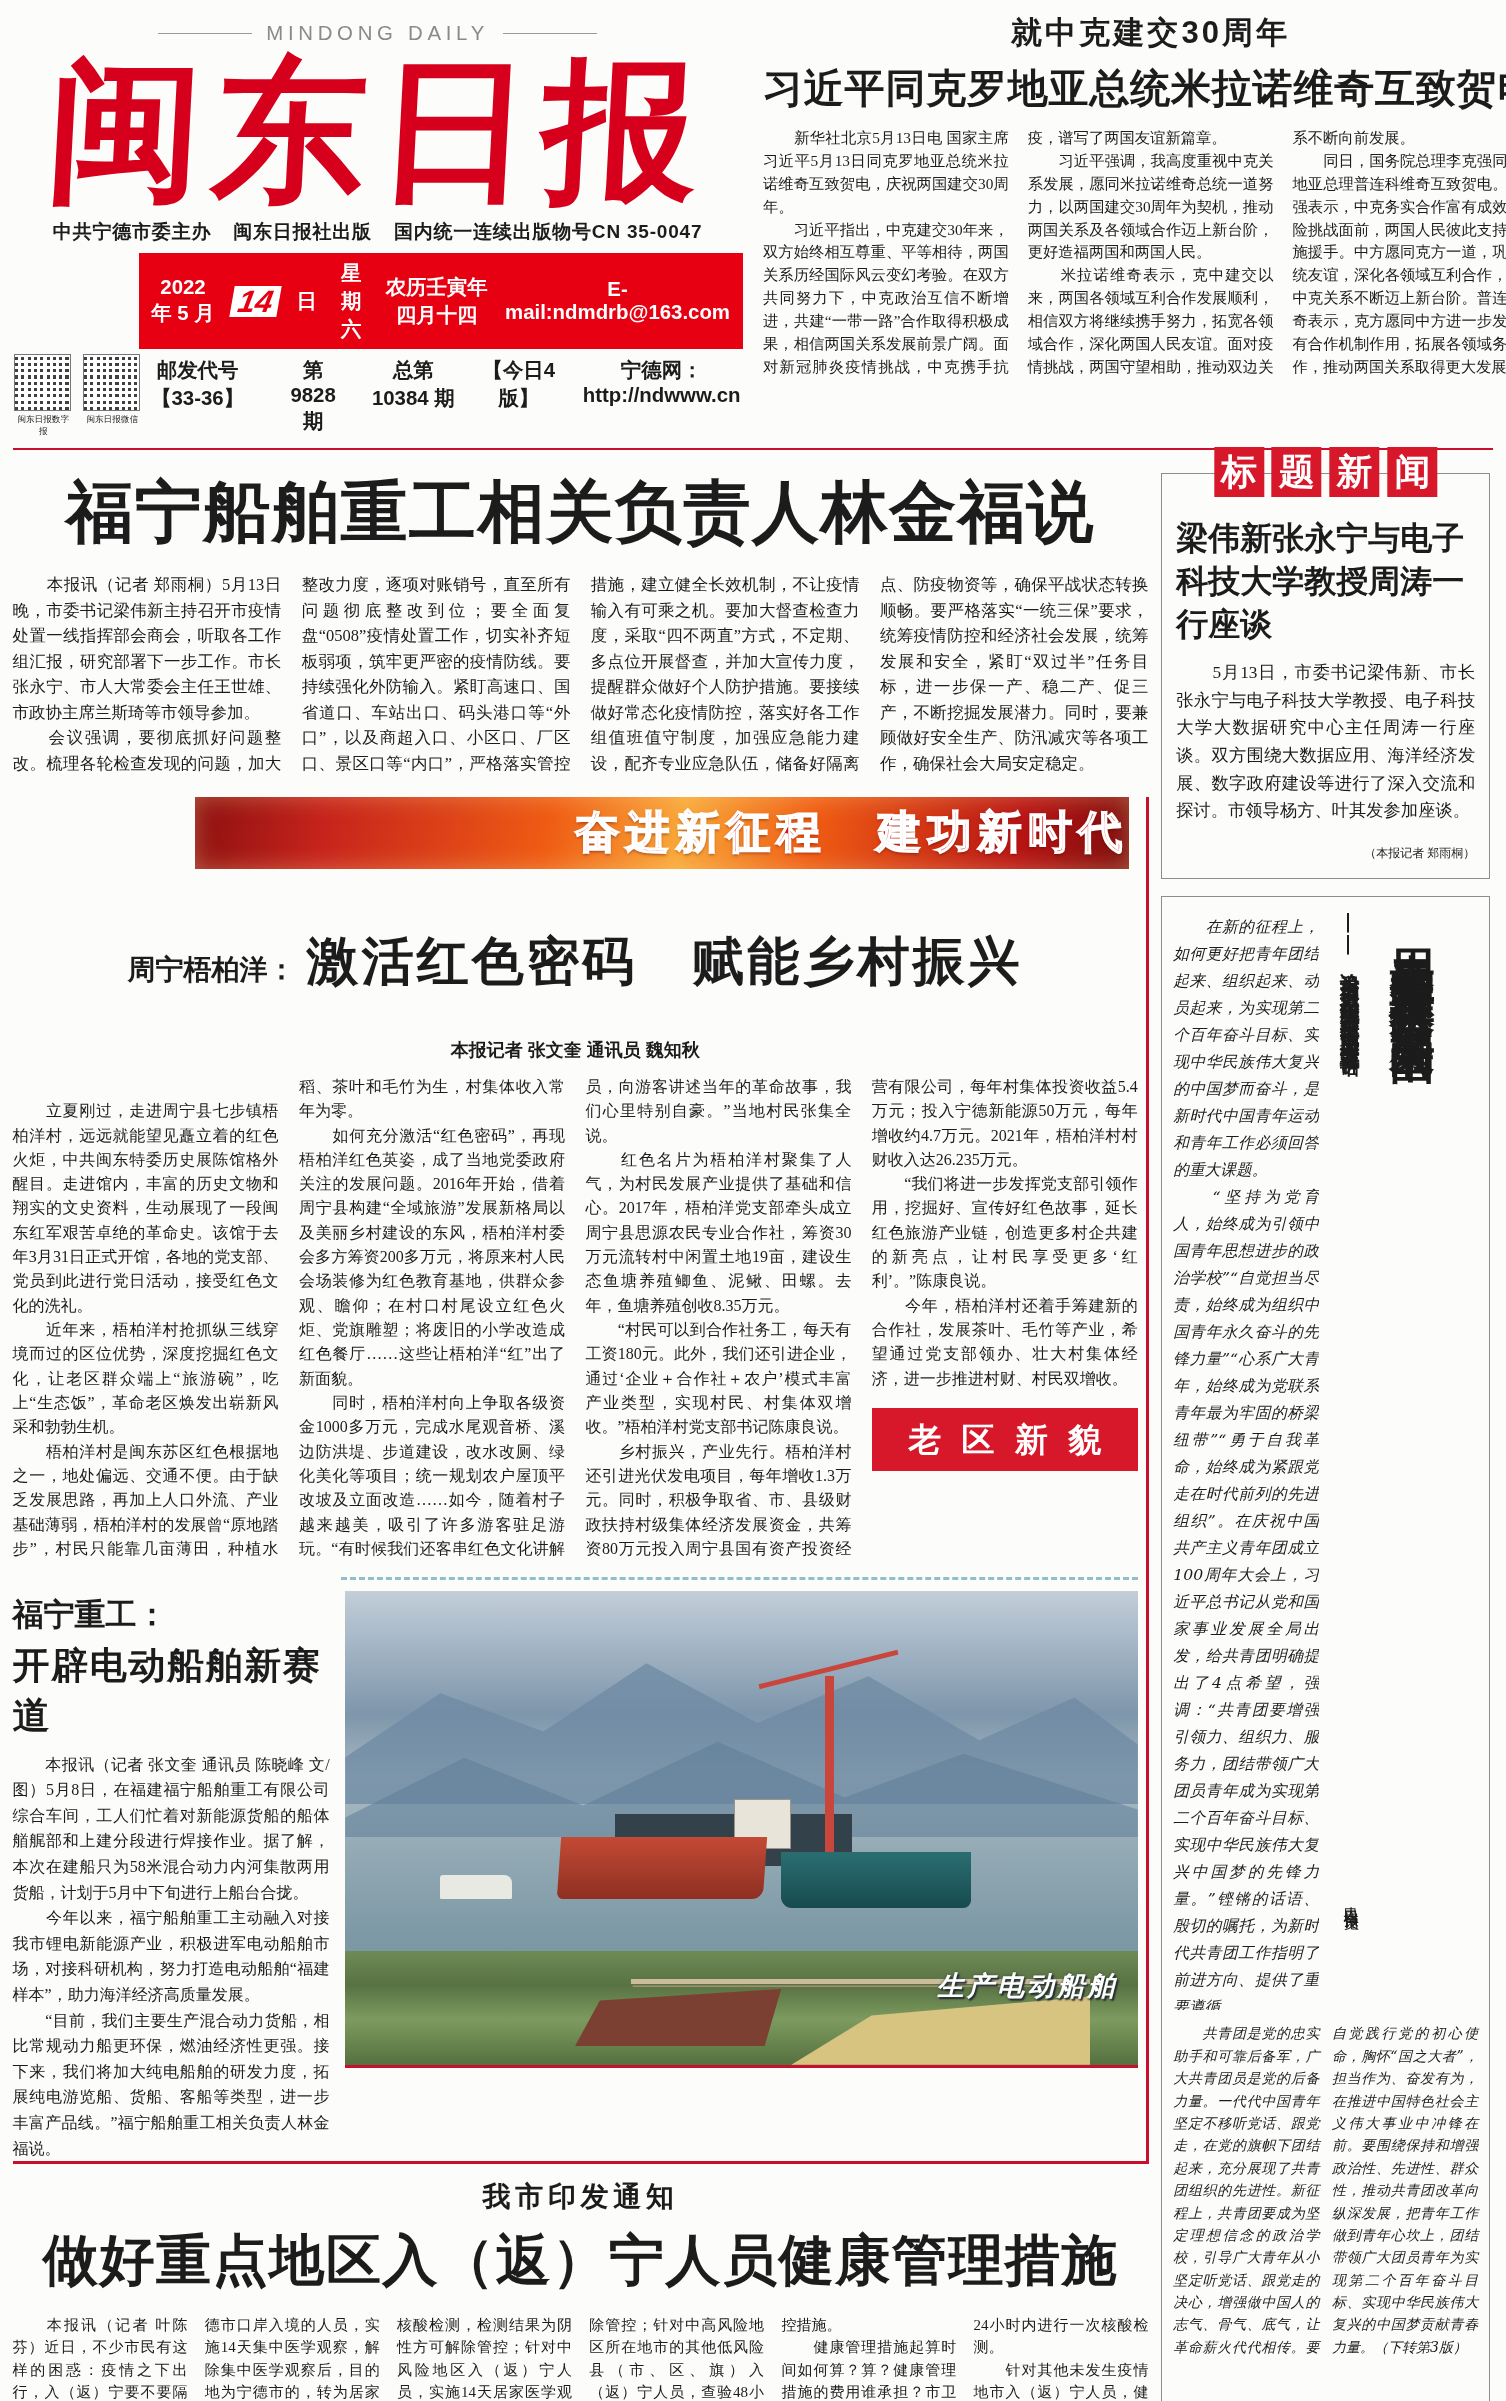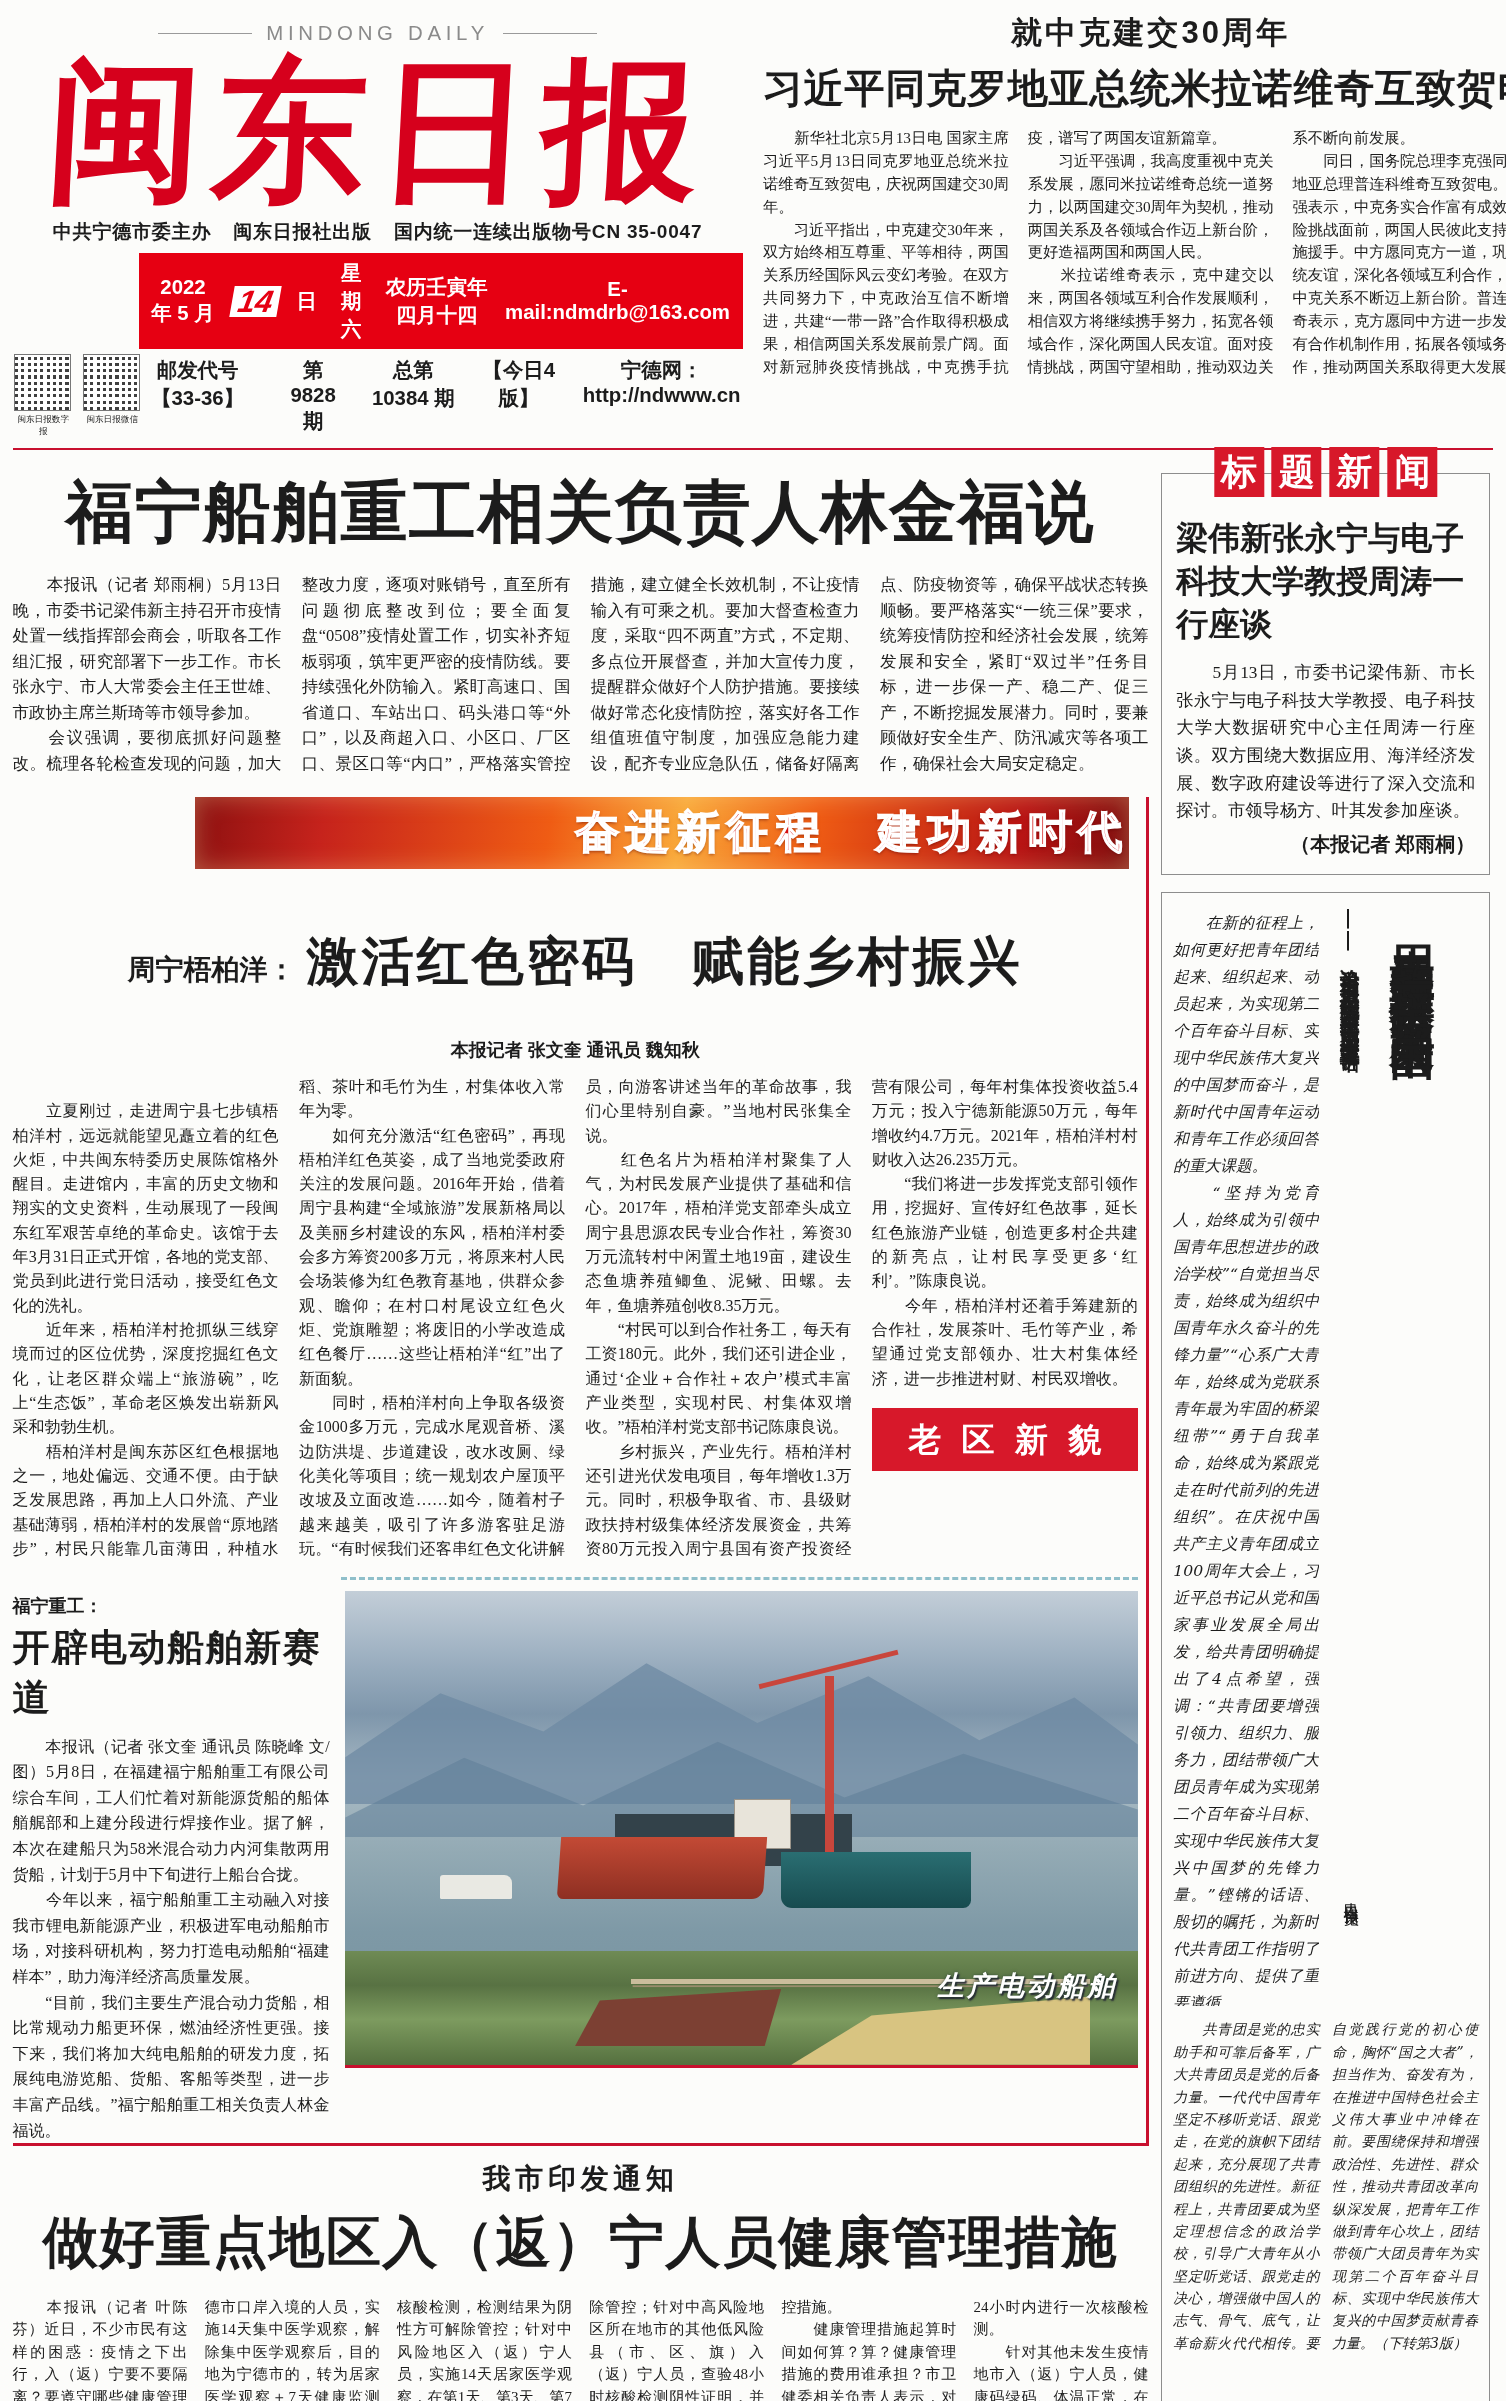--- a/index.html
+++ b/index.html
@@ -48,21 +48,21 @@
   .wby-headrow{display:flex;align-items:baseline;justify-content:center;gap:11px;margin:23.5px 0 4.7px;}
   .wby-kicker{font-size:28px;font-weight:900;font-family:"Liberation Sans",sans-serif;}
   .wby-title{font-size:52px;font-weight:900;font-family:"DejaVu Serif",serif;letter-spacing:3.1px;white-space:nowrap;}
   .wby-byline{text-align:center;font-size:18px;font-weight:700;margin:6.3px 0 12.6px;font-family:"Liberation Sans",sans-serif;}
   .wby-body{column-count:4;column-gap:20.4px;font-size:16px;line-height:1.52;text-align:justify;white-space:pre-line;}
   .laoqu{break-inside:avoid;margin-top:17.3px;background:#d7182a;color:#fff;text-align:center;
          font-family:"Liberation Sans",sans-serif;font-weight:900;font-size:33px;letter-spacing:20.4px;
          padding:6.3px 0 6.3px 20.4px;}
   .dashes{border:0;border-top:3.1px dashed #8fbfca;margin:15.7px 0 11px 328px;}
   .photo-row{display:grid;grid-template-columns:317px 1fr;column-gap:15.7px;}
-  .fn-kicker{font-size:18px;font-weight:900;font-family:"Liberation Sans",sans-serif;margin-top:3.1px;}
+  .fn-kicker{font-size:31px;font-weight:900;font-family:"Liberation Sans",sans-serif;margin-top:3.1px;}
   .fn-title{font-size:37px;font-weight:900;font-family:"DejaVu Serif",serif;letter-spacing:1.6px;margin:4.7px 0 11px;}
   .fn-body{font-size:16px;line-height:1.6;text-align:justify;white-space:pre-line;}
   
   .photo{position:relative;height:474px;overflow:hidden;border-bottom:3.9px solid #c8102e;
          background:linear-gradient(180deg,#c3ced8 0%,#9db0c1 14%,#7e96ab 26%,#a9bac4 40%,#93aab4 55%,#7e99a6 72%,#74909d 100%);}
   .mtn{position:absolute;left:0;right:0;top:0;height:45%;background:#6d89a3;opacity:.75;
        clip-path:polygon(0 78%,12% 48%,25% 66%,38% 34%,52% 62%,66% 40%,80% 70%,92% 50%,100% 72%,100% 100%,0 100%);}
   .mtn2{position:absolute;left:0;right:0;top:10%;height:42%;background:#5c7astroke;background:#5e7e97;opacity:.55;
         clip-path:polygon(0 90%,15% 60%,30% 84%,47% 52%,63% 80%,78% 58%,100% 86%,100% 100%,0 100%);}
   .hull-dark{position:absolute;left:34%;top:47%;width:30%;height:11%;background:#33424a;border-radius:0 0 7.8px 4.7px;}
@@ -91,21 +91,21 @@
              letter-spacing:1.6px;margin:7.8px 0 15.7px;white-space:nowrap;}
   .bot-body{column-count:6;column-gap:17.3px;font-size:15px;line-height:1.5;text-align:justify;white-space:pre-line;}
   
   .rail{display:flex;flex-direction:column;}
   .tn-box{border:1.6px solid #8d8d8d;margin-top:23.5px;padding:35px 14px 15.7px;position:relative;}
   .tn-badges{position:absolute;top:-27px;left:50%;transform:translateX(-50%);display:flex;gap:7.8px;}
   .tn-badges .tile{width:50px;height:50px;background:#d7182a;color:#fff;display:flex;align-items:center;justify-content:center;
                    font-size:36px;font-weight:900;font-family:"Liberation Sans",sans-serif;}
   .tn-title{font-size:32px;font-weight:900;font-family:"Liberation Sans",sans-serif;line-height:1.35;margin:7.8px 0 12.6px;}
   .tn-body{font-size:17.3px;line-height:1.6;text-align:justify;white-space:pre-line;}
-  .tn-sign{text-align:right;font-size:20px;font-weight:700;margin-top:6px;}
+  .tn-sign{text-align:right;font-size:12px;font-weight:400;margin-top:20px;}
   .cm-box{border:1.6px solid #8d8d8d;margin-top:17.3px;padding:15.7px 11px;flex:1;display:flex;flex-direction:column;}
   .cm-upper{display:flex;gap:18px;height:1097px;}
   .cm-left{width:146px;font-size:15.7px;line-height:1.72;text-align:justify;white-space:pre-line;
            font-family:"DejaVu Serif",serif;font-style:italic;overflow:hidden;}
   .cm-mid{display:flex;flex-direction:column;align-items:center;}
   .cm-sub{writing-mode:vertical-rl;font-size:19.6px;font-weight:900;font-family:"Liberation Sans",sans-serif;
           letter-spacing:2.4px;height:973px;}
   .cm-author{writing-mode:vertical-rl;font-size:15px;margin-top:9.4px;letter-spacing:1.6px;}
   .cm-title{writing-mode:vertical-rl;font-size:45px;font-weight:900;font-family:"Liberation Sans",sans-serif;
             letter-spacing:4.7px;height:1090px;margin-left:1.6px;}

